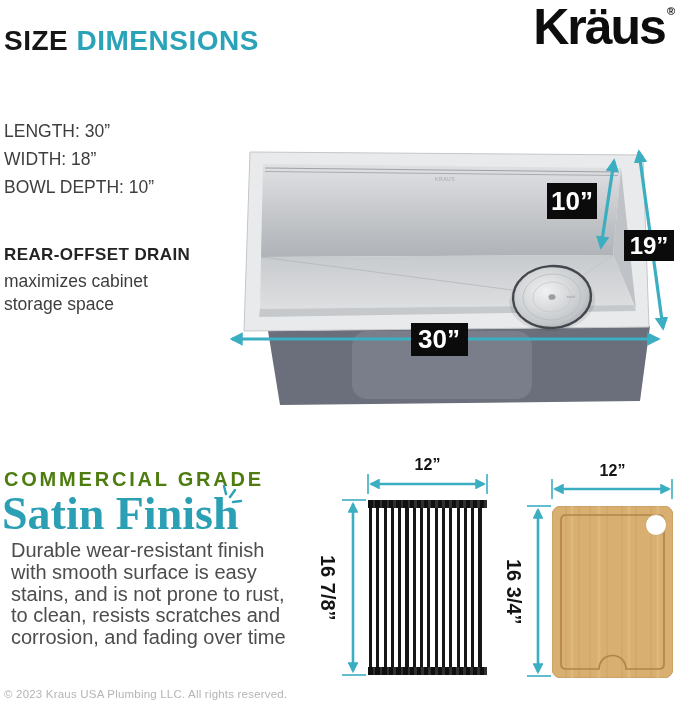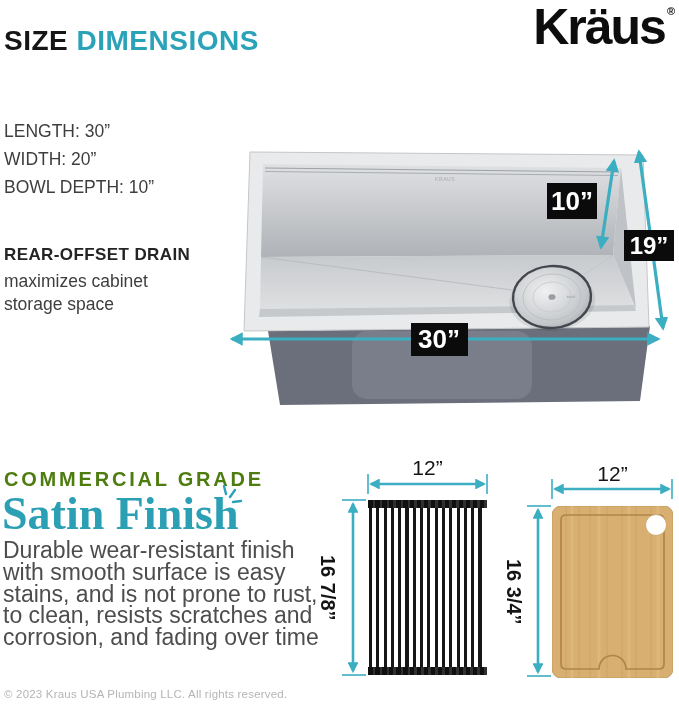--- a/index.html
+++ b/index.html
@@ -17,52 +17,52 @@
 
   
   .h-bold{position:absolute;left:4px;font-size:17px;font-weight:700;color:#242424;letter-spacing:.4px;white-space:nowrap;}
   .spec-list{position:absolute;left:4px;top:121px;font-size:17.5px;color:#3e3e3e;}
   .spec-list div{height:28px;white-space:nowrap;}
   .drain-copy{position:absolute;left:4px;top:270px;font-size:17.5px;color:#3e3e3e;line-height:22.5px;}
 
   
   .eyebrow{position:absolute;left:4px;top:468px;font-size:20px;font-weight:700;letter-spacing:2.8px;color:#4d7c0f;white-space:nowrap;}
   .satin{position:absolute;left:2px;top:487px;font-family:"Liberation Serif",serif;font-weight:700;font-size:46px;color:#2B9FB3;white-space:nowrap;}
-  .finish-body{position:absolute;left:3px;top:540px;font-size:23px;color:#4d4d4d;line-height:21.8px;white-space:nowrap;}
+  .finish-body{position:absolute;left:11px;top:540px;font-size:20px;color:#4d4d4d;line-height:21.8px;white-space:nowrap;}
   .copyright{position:absolute;left:4px;top:688px;font-size:11.5px;color:#b5b5b5;letter-spacing:.2px;text-align:center;}
 
   
   .sink-svg{position:absolute;left:230px;top:135px;}
 
   
   .rack{position:absolute;left:368px;top:500px;width:119px;height:175px;}
   .rack .cap{position:absolute;left:0;right:0;height:8px;background:repeating-linear-gradient(90deg,#101010 0 4.5px,#303030 4.5px 7px);}
   .rack .cap.top{top:0;} .rack .cap.bot{bottom:0;}
   .rack .rods{position:absolute;left:1px;right:1px;top:4px;bottom:4px;
     background:repeating-linear-gradient(90deg,#161616 0 3px,rgba(0,0,0,0) 3px 7.3px);}
 
-  .dim-label{position:absolute;font-size:21px;font-weight:400;color:#141414;text-align:center;white-space:nowrap;}
+  .dim-label{position:absolute;font-size:16px;font-weight:700;color:#141414;text-align:center;white-space:nowrap;}
   .v-label{position:absolute;display:flex;align-items:center;justify-content:center;
     writing-mode:vertical-rl;font-size:20px;font-weight:700;color:#141414;white-space:nowrap;}
   .anno{position:absolute;}
 </style>
 </head>
 <body>
 
 <div class="stage">
 
   <div class="title">
     <span>SIZE</span>
     <span class="teal">DIMENSIONS</span>
   </div>
   <div class="brand"><span>Kräus</span><sup>®</sup></div>
 
   <div class="spec-list">
     <div>LENGTH: 30”</div>
-    <div>WIDTH: 20”</div>
+    <div>WIDTH: 18”</div>
     <div>BOWL DEPTH: 10”</div>
   </div>
 
   <div class="h-bold" style="top:245px">REAR-OFFSET DRAIN</div>
   <div class="drain-copy">
     <div>maximizes cabinet</div>
     <div>storage space</div>
   </div>
 
   <svg class="sink-svg" width="449" height="300" viewBox="0 0 449 300">

